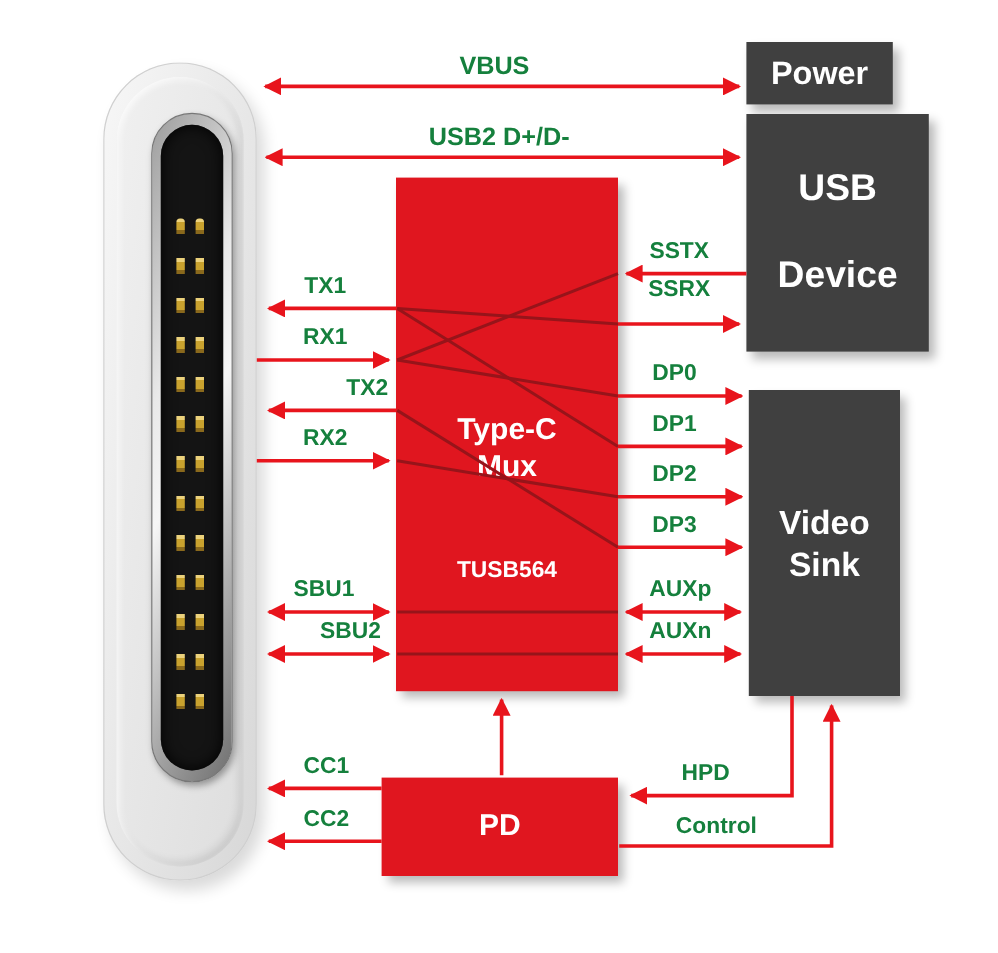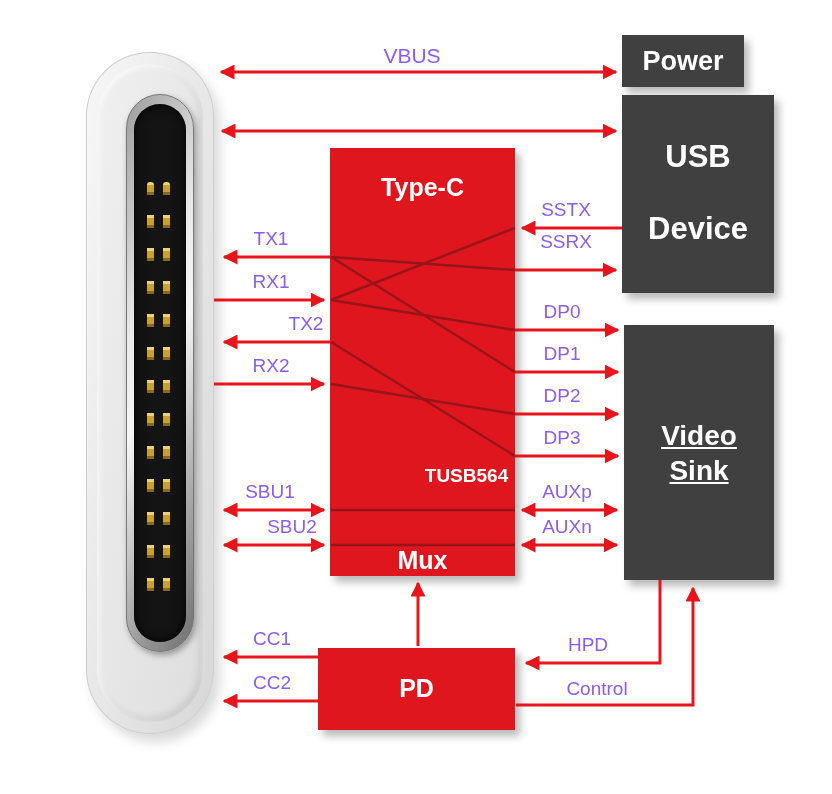--- a/index.html
+++ b/index.html
@@ -10,27 +10,27 @@
   
   .block { position:absolute; z-index:1; display:flex; flex-direction:column; align-items:center; justify-content:center;
            color:#fff; font-weight:bold; text-align:center; box-shadow:5px 6px 8px rgba(0,0,0,0.28); }
   .gray { background:#404040; }
   .red  { background:#e0161f; }
 
   .power-block    { left:622px; top:35px;  width:122px; height:52px;  font-size:27px; }
   .usbdev-block   { left:622px; top:95px;  width:152px; height:198px;gap:36px; }
   .usbdev-block .l1 { font-size:31px; line-height:1.1; }
   .usbdev-block .l2 { font-size:31px; line-height:1.2; }
-  .video-block    { left:624px; top:325px; width:150px; height:255px; font-size:28px; line-height:1.25;text-decoration:underline; }
-  .mux-block      { left:330px; top:148px; width:185px; height:428px; justify-content:space-between; padding-top:24px; font-size:25px; line-height:1.25; }
-  .mux-block .part { position:absolute; left:0; top:316px; width:100%; text-align:center; font-size:19px;margin-left:44px; }
+  .video-block    { left:624px; top:325px; width:126px; height:255px; font-size:28px; line-height:1.25; }
+  .mux-block      { left:330px; top:148px; width:185px; height:428px; justify-content:center; padding-top:24px; font-size:25px; line-height:1.25; }
+  .mux-block .part { position:absolute; left:0; top:316px; width:100%; text-align:center; font-size:19px; }
   .pd-block       { left:318px; top:648px; width:197px; height:82px; font-size:25px; line-height:1.25; }
 
   
-  .lbl { position:absolute; z-index:3; transform:translateX(-50%); color:#8b5cf6; font-weight:normal; font-size:19px; white-space:nowrap; }
+  .lbl { position:absolute; z-index:3; transform:translateX(-50%); color:#15803d; font-weight:bold; font-size:19px; white-space:nowrap; }
   .lbl-lg { font-size:21px; }
 
   
   svg.wires { position:absolute; left:0; top:0; z-index:2; pointer-events:none; }
   .w  { stroke:#e8141c; stroke-width:3;   fill:none; }
   .wi { stroke:#97141a; stroke-width:2.5; fill:none; }
 
   
   .conn { position:absolute; z-index:0; }
   .conn-outer { position:absolute; left:86px; top:52px; width:128px; height:682px; border-radius:64px;
@@ -126,20 +126,21 @@
 
     <path class="w" d="M224 657 L318 657" marker-start="url(#arr)"></path>
     <path class="w" d="M224 701 L318 701" marker-start="url(#arr)"></path>
 
     <path class="w" d="M418 646 L418 583" marker-end="url(#arr)"></path>
     <path class="w" d="M660 580 L660 663 L526 663" marker-end="url(#arr)"></path>
     <path class="w" d="M516 705 L693 705 L693 588" marker-end="url(#arr)"></path>
   </svg>
 
   <span class="lbl lbl-lg" style="left:412px; top:44px;">VBUS</span>
+  <span class="lbl lbl-lg" style="left:416px; top:103px;">USB2 D+/D-</span>
 
   <span class="lbl" style="left:271px; top:228px;">TX1</span>
   <span class="lbl" style="left:271px; top:271px;">RX1</span>
   <span class="lbl" style="left:271px; top:313px;margin-left:35px;">TX2</span>
   <span class="lbl" style="left:271px; top:355px;">RX2</span>
 
   <span class="lbl" style="left:566px; top:199px;">SSTX</span>
   <span class="lbl" style="left:566px; top:231px;">SSRX</span>
 
   <span class="lbl" style="left:562px; top:301px;">DP0</span>

